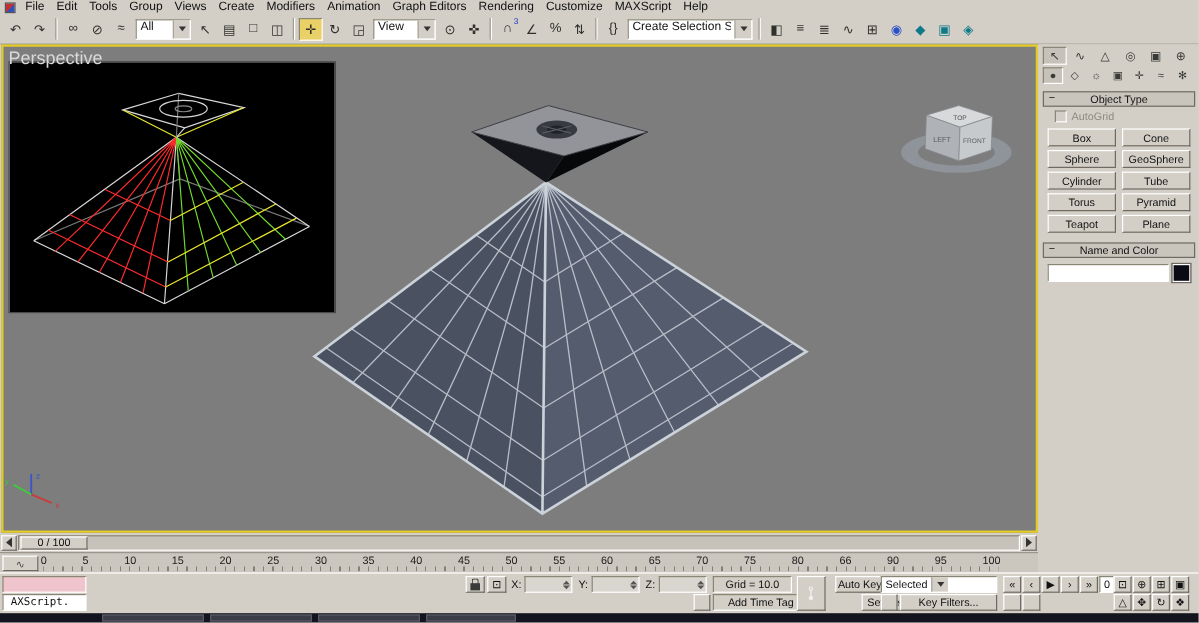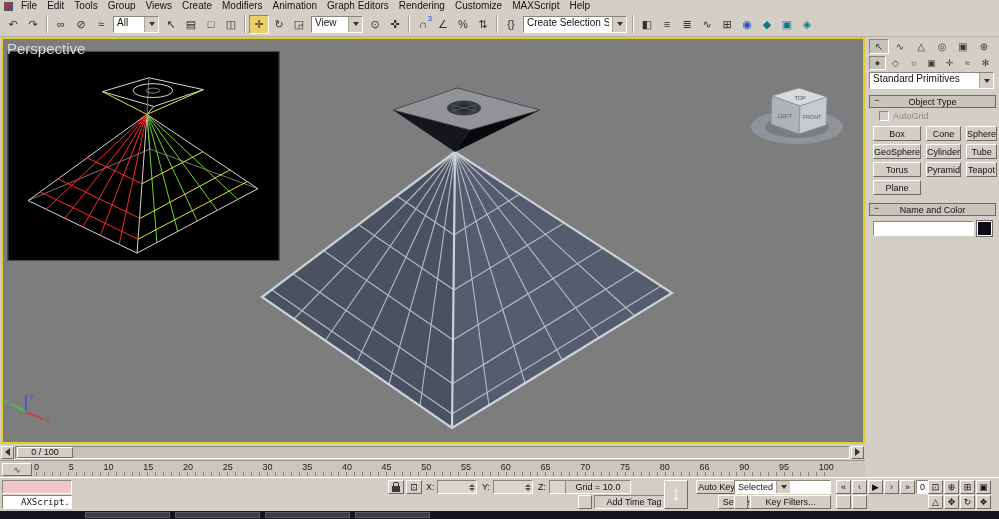--- a/index.html
+++ b/index.html
@@ -35,21 +35,21 @@
   .ptabs, .pcats { display:flex; gap:1px; margin-bottom:2px; }
   .ptab { width:20px; height:15px; display:flex; align-items:center; justify-content:center; font-size:10px; color:#3a3a36; }
   .ptab.active { background:#c6c2ba; border:1px solid; border-color:#8a8676 #fff #fff #8a8676; }
   .pcat { width:17px; height:14px; display:flex; align-items:center; justify-content:center; font-size:9px; color:#3a3a36; }
   .pcat.active { background:#c6c2ba; border:1px solid; border-color:#8a8676 #fff #fff #8a8676; }
   .pcombo { width:125px; margin:2px 0 0 0; }
   .rollout { margin-top:6px; height:13px; background:#c9c5bd; border:1px solid #6f6b63; display:flex; align-items:center; justify-content:center; font-size:9px; position:relative; }
   .rollout .minus { position:absolute; left:4px; top:-1px; }
   .agrow { display:flex; align-items:center; gap:4px; padding:3px 10px; color:#8e8a82; font-size:9px; }
   .cb { width:10px; height:10px; background:#d3cfc7; border:1px solid; border-color:#8a8676 #fff #fff #8a8676; }
-  .objgrid { display:grid; grid-template-columns:1fr 1fr 1fr; gap:3px 5px; padding:2px 4px; }
+  .objgrid { display:grid; grid-template-columns:1fr 1fr; gap:3px 5px; padding:2px 4px; }
   .obtn { height:15px; display:flex; align-items:center; justify-content:center; font-size:9px; background:#d3cfc7; border:1px solid; border-color:#fff #6f6b63 #6f6b63 #fff; }
   .namerow { display:flex; gap:3px; padding:5px 4px; align-items:center; }
   .ninput { flex:1; height:15px; background:#fff; border:1px solid; border-color:#8a8676 #fff #fff #8a8676; }
   .swatch { width:15px; height:15px; background:#0a0a14; border:1px solid #fff; outline:1px solid #6f6b63; }
 
   
   .sunken { background:#d3cfc7; border:1px solid; border-color:#8a8676 #fff #fff #8a8676; }
   .raised { background:#d3cfc7; border:1px solid; border-color:#fff #6f6b63 #6f6b63 #fff; }
 
   
@@ -63,21 +63,21 @@
   
   .rulerrow { position:absolute; left:0; top:460px; width:865px; height:17px; background:#cbc7bf; border-top:1px solid #9a968e; }
   .mini-curve { position:absolute; left:2px; top:2px; width:30px; height:13px; display:flex; align-items:center; justify-content:center; font-size:9px; color:#444; }
   .ruler-nums { position:absolute; left:34px; top:1px; width:800px; display:flex; justify-content:space-between; font-size:9px; color:#1c1c1c; }
   .ruler-ticks { position:absolute; left:36px; bottom:1px; width:796px; height:4px; background:repeating-linear-gradient(90deg,#82807a 0 1px,transparent 1px 7.96px); }
 
   
   .statusbar { position:absolute; left:0; top:477px; width:999px; height:34px; background:#d3cfc7; border-top:1px solid #fff; font-size:9px; }
   .sb { position:absolute; display:flex; align-items:center; }
   .stat { font-size:10px; padding-left:3px; }
-  .mono { font-family:"DejaVu Sans Mono",monospace; font-size:9px; padding-left:18px; }
+  .mono { font-family:"DejaVu Sans Mono",monospace; font-size:9px; padding-left:6px; }
   .icon { justify-content:center; }
   .ctr { justify-content:center; }
   .lbl { font-size:9px; }
   .xyz { padding-left:2px; background:#d9d6cf; }
   .spin { margin-left:auto; display:flex; flex-direction:column; justify-content:center; gap:1px; padding-right:1px; }
   .sp-u { width:0; height:0; border-left:3px solid transparent; border-right:3px solid transparent; border-bottom:3px solid #555; }
   .sp-d { width:0; height:0; border-left:3px solid transparent; border-right:3px solid transparent; border-top:3px solid #555; }
   .lock { position:relative; width:8px; height:6px; background:#3a3a3a; margin-top:3px; }
   .lock::before { content:""; position:absolute; top:-4px; left:1px; width:4px; height:4px; border:1px solid #3a3a3a; border-bottom:none; border-radius:2px 2px 0 0; }
   .combo2 { background:#fff; border:1px solid; border-color:#8a8676 #fff #fff #8a8676; padding-left:3px; }
@@ -232,24 +232,20 @@
       <span class="ptab">⊕</span>
     </div>
     <div class="pcats">
       <span class="pcat active">●</span>
       <span class="pcat">◇</span>
       <span class="pcat">☼</span>
       <span class="pcat">▣</span>
       <span class="pcat">✛</span>
       <span class="pcat">≈</span>
       <span class="pcat">✻</span>
-    </div>
-    <div class="combo pcombo">
-      <span class="ct">Standard Primitives</span>
-      <span class="dd-btn"></span>
     </div>
     <div class="rollout">
       <span class="minus">−</span>
       <span>Object Type</span>
     </div>
     <div class="agrow">
       <span class="cb"></span>
       <span>AutoGrid</span>
     </div>
     <div class="objgrid">
@@ -334,21 +330,21 @@
         </span>
       </div>
     <span class="sb lbl" style="left:538px;top:4px">Z:</span>
     <div class="sb sunken xyz" style="left:549px;top:2px;width:40px;height:14px">
         <span></span>
         <span class="spin">
           <i class="sp-u"></i>
           <i class="sp-d"></i>
         </span>
       </div>
-    <div class="sb sunken ctr" style="left:565px;top:2px;width:66px;height:14px">Grid = 10.0</div>
+    <div class="sb sunken ctr" style="left:594px;top:2px;width:66px;height:14px">Grid = 10.0</div>
     <div class="sb raised icon" style="left:578px;top:17px;width:14px;height:14px"></div>
     <div class="sb sunken ctr" style="left:594px;top:17px;width:80px;height:14px">Add Time Tag</div>
     <div class="sb raised icon" style="left:664px;top:2px;width:24px;height:29px">
         <span class="keyrot">⊶</span>
       </div>
     <div class="sb raised ctr" style="left:696px;top:2px;width:41px;height:14px">Auto Key</div>
     <div class="sb combo2" style="left:734px;top:2px;width:97px;height:14px">
         <span class="ct">Selected</span>
         <span class="dd-btn"></span>
       </div>

